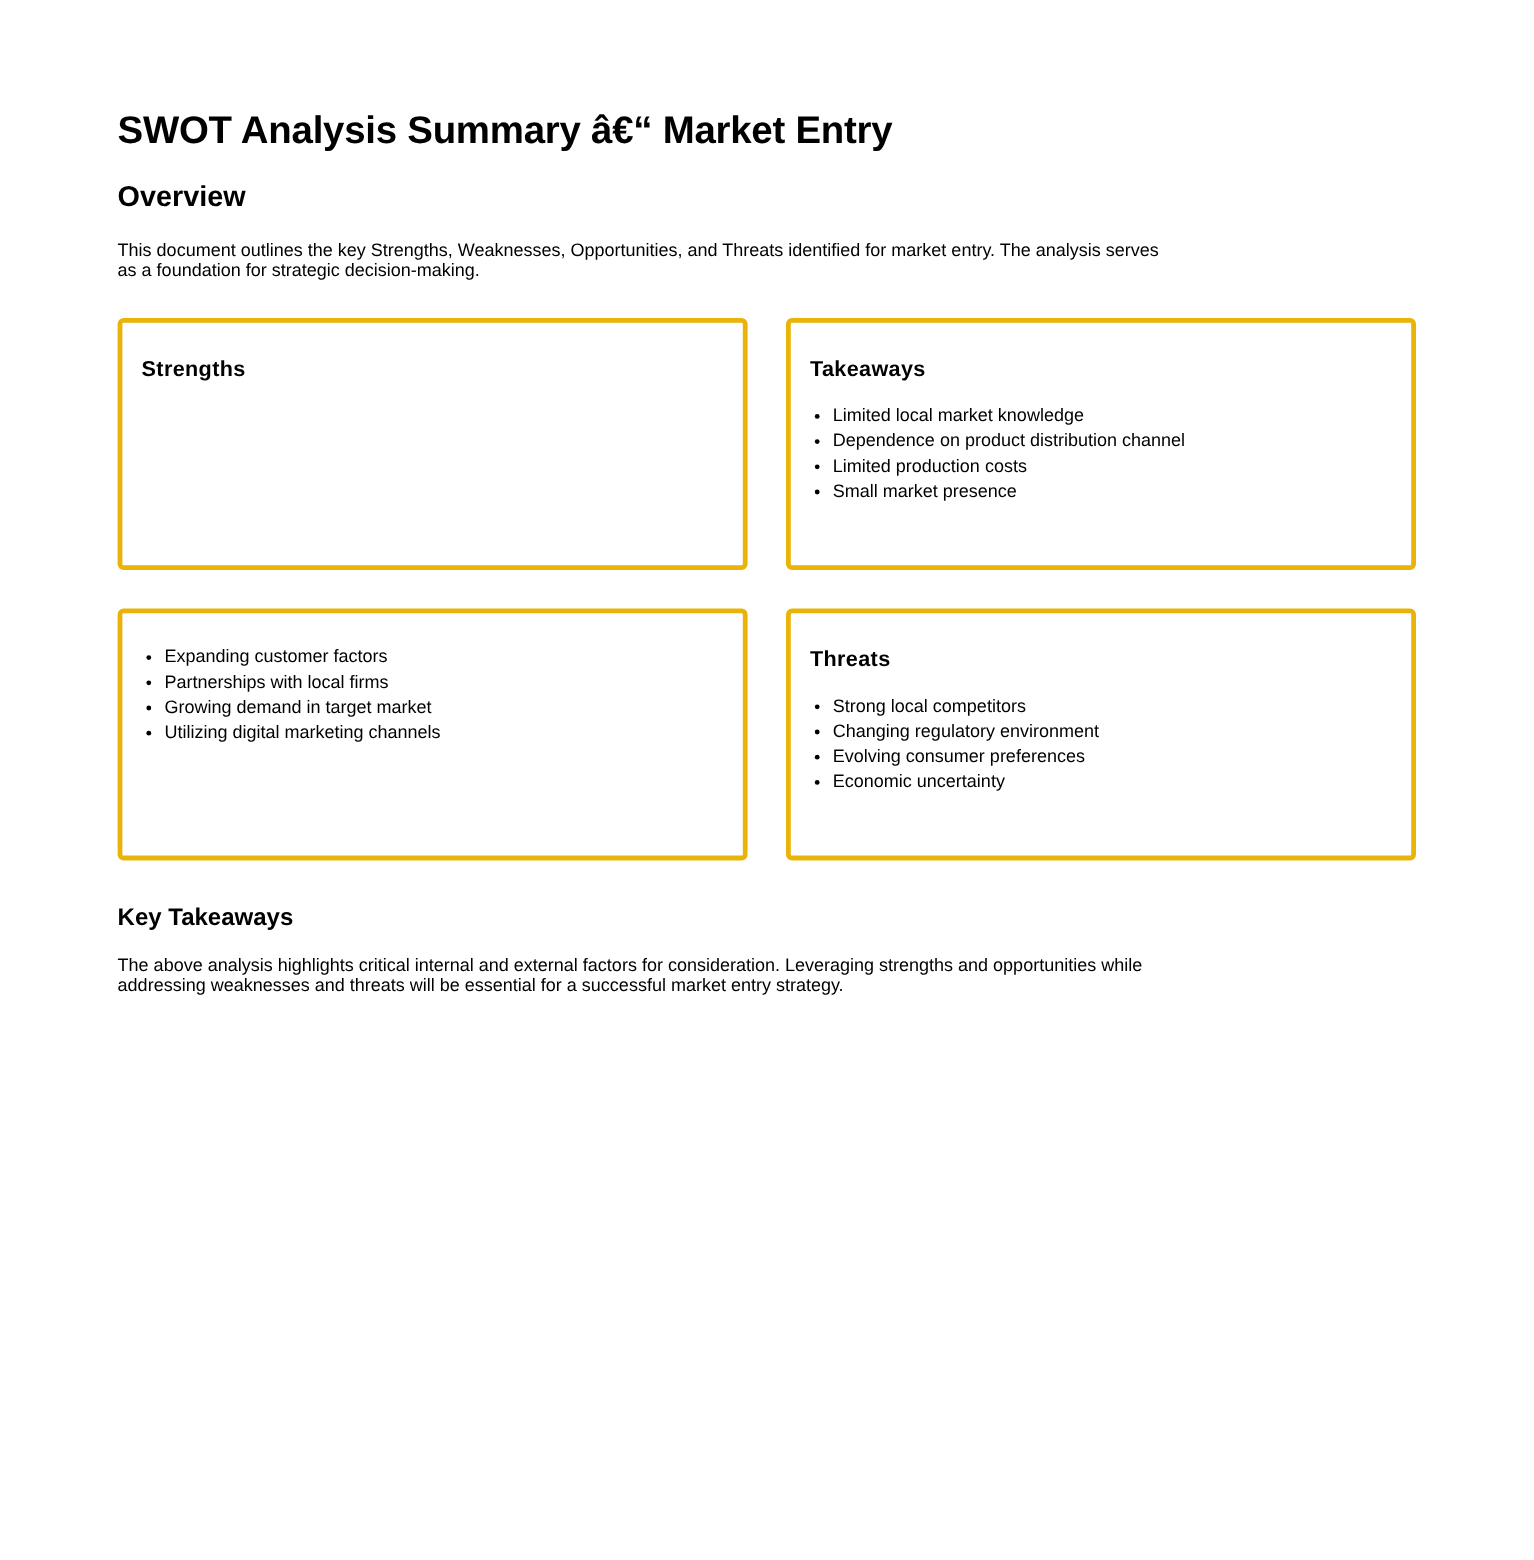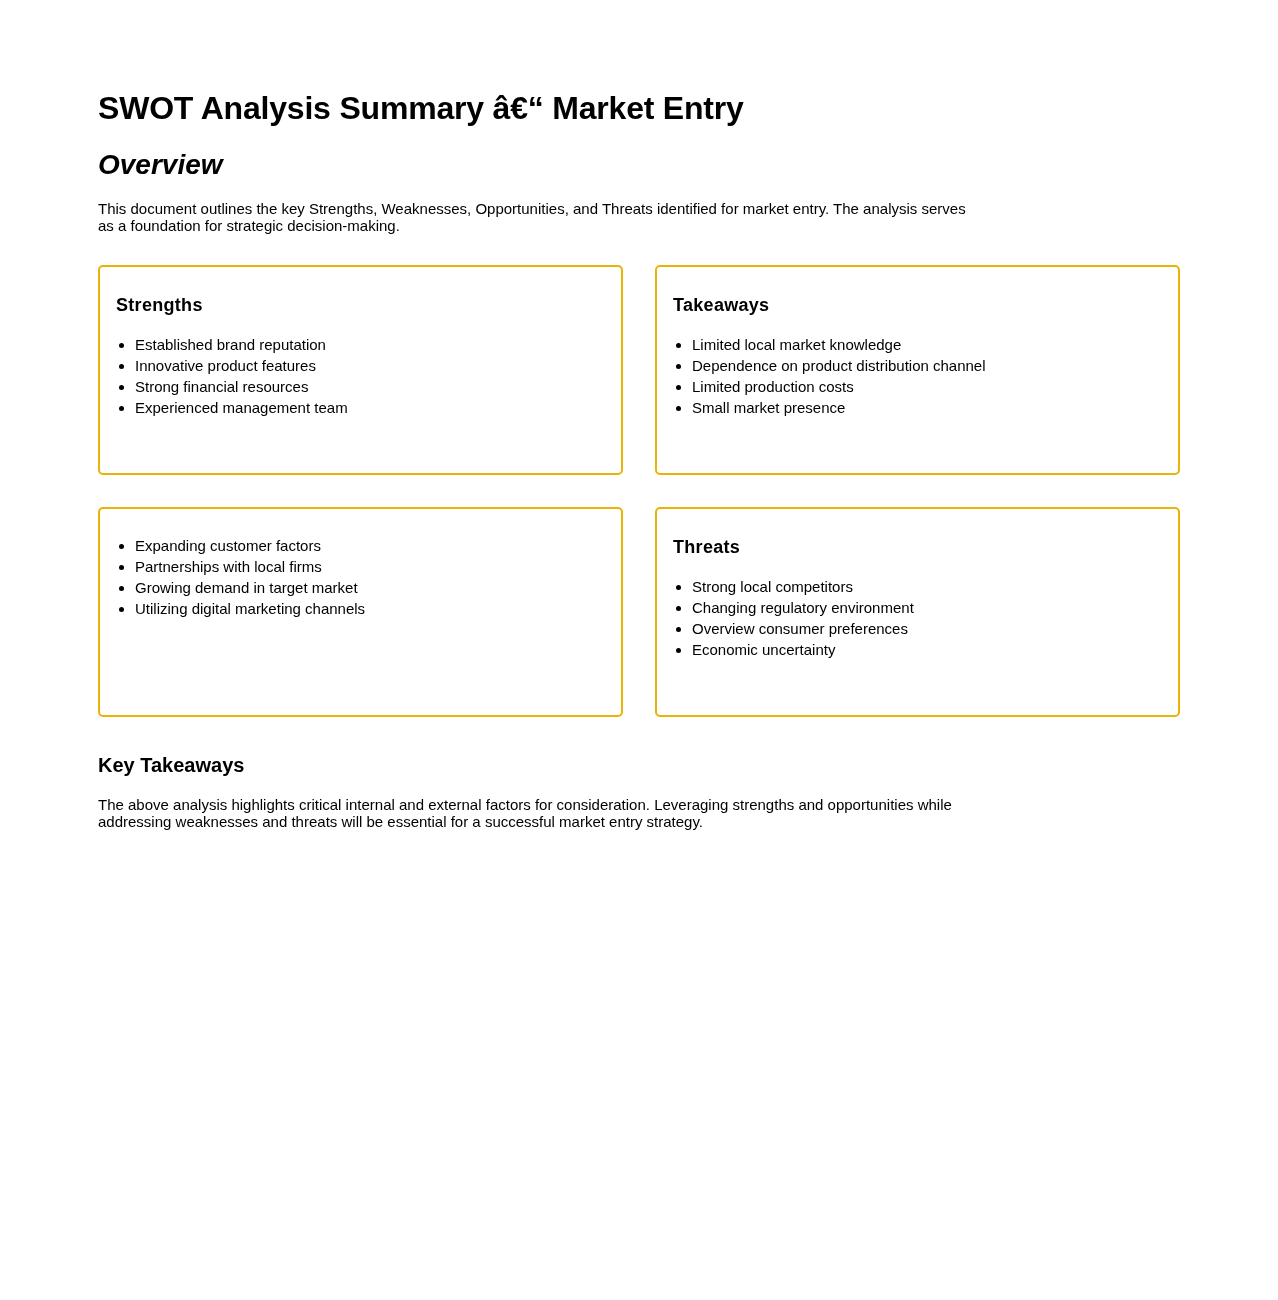--- a/index.html
+++ b/index.html
@@ -17,41 +17,40 @@
     h1 {
       font-family: "Liberation Sans", sans-serif;
       font-size: 32px;
       font-weight: bold;
       margin: 0 0 22px 0;
       line-height: 40px;
       letter-spacing: -0.2px;
     }
     h2 {
       font-family: "Liberation Sans", sans-serif;
-      font-size: 28px;
+      font-size: 24px;
       font-weight: bold;
       margin: 0 0 20px 0;
       line-height: 30px;
-      font-style: italic;
     }
     p {
       font-size: 15px;
       line-height: 17px;
       margin: 0 0 31px 0;
       font-family: Liberation Sans, sans-serif;
     }
     .grid {
       display: grid;
       grid-template-columns: 525px 525px;
       column-gap: 32px;
       row-gap: 32px;
       margin-bottom: 36px;
     }
     .card {
-      border: 2px solid #eab308;
+      border: 4px solid #eab308;
       border-radius: 5px;
       height: 210px;
       box-sizing: border-box;
       padding: 26px 16px 16px 16px;
     }
     .card h3 {
       font-family: "Liberation Sans", sans-serif;
       font-size: 18px;
       font-weight: bold;
       margin: 0 0 17px 0;
@@ -80,26 +79,20 @@
 
 <div class="page">
   <h1>SWOT Analysis Summary â€“ Market Entry</h1>
 
   <h2>Overview</h2>
   <p>This document outlines the key Strengths, Weaknesses, Opportunities, and Threats identified for market entry. The analysis serves as a foundation for strategic decision-making.</p>
 
   <div class="grid">
     <div class="card">
       <h3>Strengths</h3>
-      <ul>
-        <li>Established brand reputation</li>
-        <li>Innovative product features</li>
-        <li>Strong financial resources</li>
-        <li>Experienced management team</li>
-      </ul>
     </div>
     <div class="card">
       <h3>Takeaways</h3>
       <ul>
         <li>Limited local market knowledge</li>
         <li>Dependence on product distribution channel</li>
         <li>Limited production costs</li>
         <li>Small market presence</li>
       </ul>
     </div>
@@ -109,21 +102,21 @@
         <li>Partnerships with local firms</li>
         <li>Growing demand in target market</li>
         <li>Utilizing digital marketing channels</li>
       </ul>
     </div>
     <div class="card">
       <h3>Threats</h3>
       <ul>
         <li>Strong local competitors</li>
         <li>Changing regulatory environment</li>
-        <li>Overview consumer preferences</li>
+        <li>Evolving consumer preferences</li>
         <li>Economic uncertainty</li>
       </ul>
     </div>
   </div>
 
   <h4>Key Takeaways</h4>
   <p>The above analysis highlights critical internal and external factors for consideration. Leveraging strengths and opportunities while addressing weaknesses and threats will be essential for a successful market entry strategy.</p>
 </div>
 
 </body></html>

